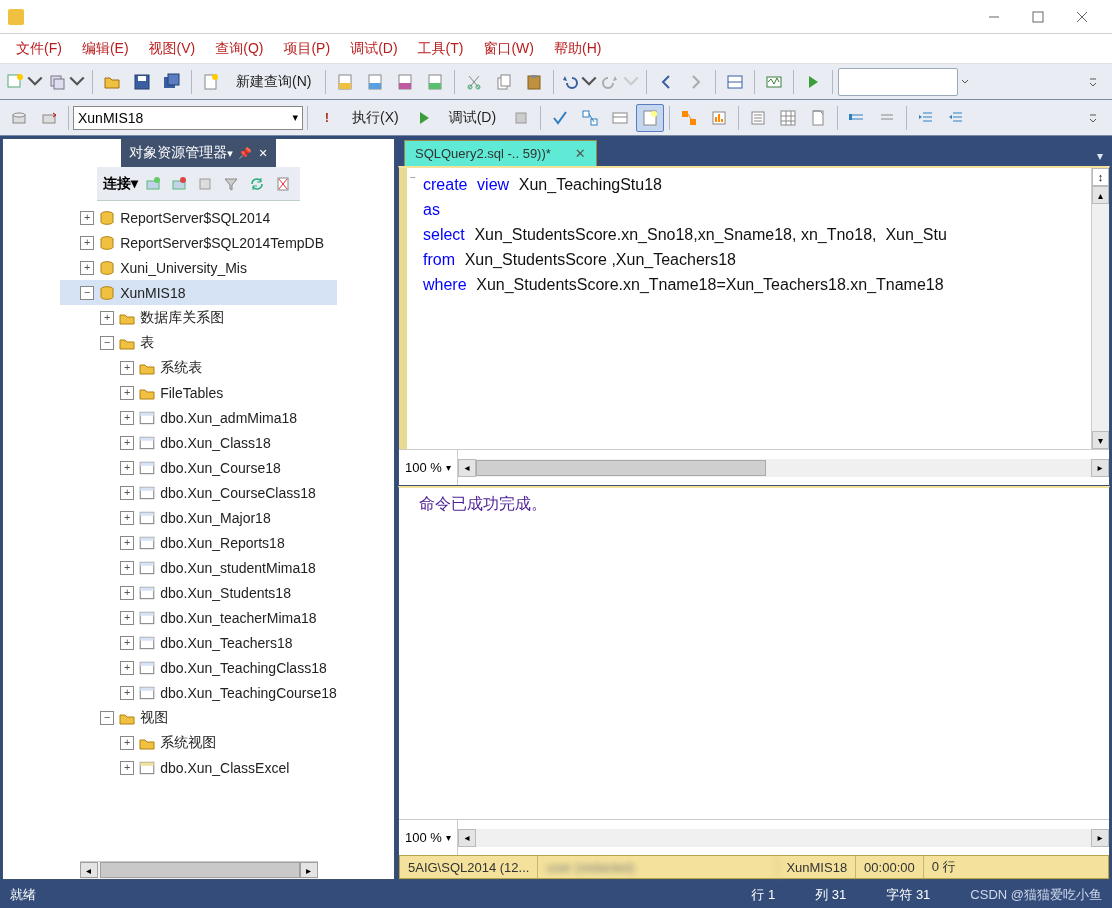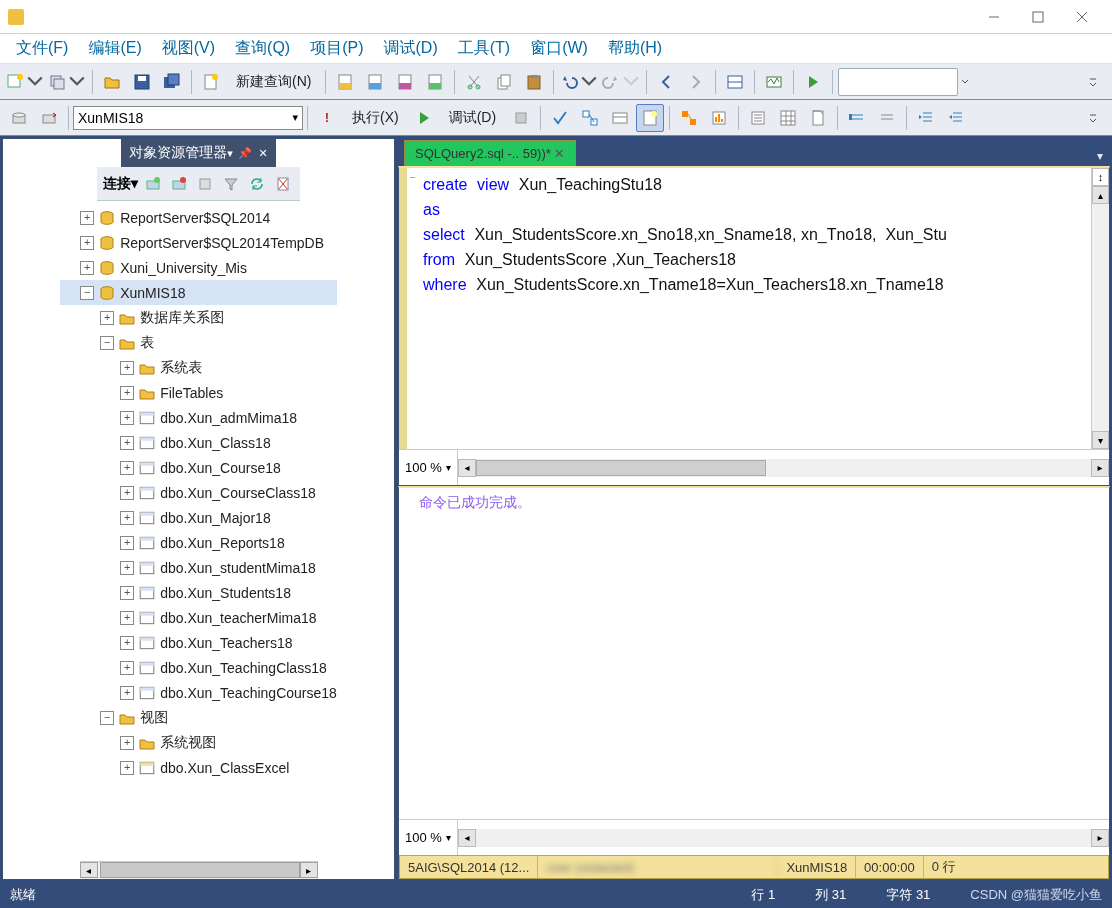--- a/index.html
+++ b/index.html
@@ -7,21 +7,21 @@
 
   
   .title-bar { height: 34px; background: #fff; display: flex; align-items: center; padding: 0 8px; border-bottom: 1px solid #d0d0d0; color: #888; }
   .title-bar .app-icon { width:16px; height:16px; margin-right:6px; background:#f0c040; border-radius:2px; display:inline-block; }
   .title-bar .spacer { flex:1; }
   .win-btn { width:44px; height:30px; display:flex; align-items:center; justify-content:center; color:#666; }
   .win-btn svg { width:12px; height:12px; }
 
   
   .menu-bar { height:30px; background:#fff; display:flex; align-items:center; padding:0 6px; border-bottom:1px solid #e0e0e0; }
-  .menu-bar .menu-item { padding:4px 10px; color:#0369a1; cursor:default; font-size:16px; }
+  .menu-bar .menu-item { padding:4px 10px; color:#b91c1c; cursor:default; font-size:14px; }
 
   
   .toolbar { background:#e9edf3; border-bottom:1px solid #7a8aa0; display:flex; align-items:center; padding:2px 4px; height:36px; }
   .tbtn { height:28px; min-width:28px; display:flex; align-items:center; justify-content:center; margin:0 1px; border:1px solid transparent; border-radius:2px; }
   .tbtn svg { width:18px; height:18px; }
   .tb-sep { width:1px; height:24px; background:#b0b8c4; margin:0 4px; }
   .toolbar .txtbtn { padding:0 8px; color:#222; font-size:14px; height:28px; display:flex; align-items:center; }
   .dropdown-arrow { width:8px; height:8px; margin-left:2px; }
   .db-select { height:24px; border:1px solid #888; background:#fff; padding:0 4px; font-size:14px; width:230px; display:flex; align-items:center; justify-content:space-between; }
   .db-select .arr { font-size:11px; }
@@ -51,21 +51,21 @@
   .tree .lv1 { padding-left:40px; }
   .tree .lv2 { padding-left:60px; }
 
   .tree-hscroll { height:18px; background:#f0f0f0; border-top:1px solid #ccc; display:flex; }
   .tree-hscroll .thumb { background:#c9c9c9; border:1px solid #a0a0a0; height:16px; width:200px; margin-left:2px; }
   .tree-hscroll .arrow { width:18px; height:16px; background:#e4e4e4; border:1px solid #a0a0a0; display:flex; align-items:center; justify-content:center; font-size:10px; }
 
   
   .right-col { flex:1; display:flex; flex-direction:column; margin:2px 2px 2px 1px; min-width:0; }
   .tab-strip { height:28px; background:#334c7a; display:flex; align-items:flex-end; padding-left:6px; }
-  .tab { height:26px; background:#22c55e; border:1px solid #9a8a40; border-bottom:none; display:flex; align-items:center; padding:0 10px; font-size:13px; color:#333; gap:3px; }
+  .tab { height:26px; background:#5eead4; border:1px solid #9a8a40; border-bottom:none; display:flex; align-items:center; padding:0 10px; font-size:13px; color:#333; gap:24px; }
   .tab .close { font-size:13px; color:#555; }
   .tab-strip .spacer { flex:1; }
   .tab-strip .tb-end { width:20px; height:20px; color:#dfe6f2; display:flex; align-items:center; justify-content:center; font-size:12px; }
 
   .editor-box { flex:0 0 320px; background:#fff; display:flex; flex-direction:column; border:1px solid #3b516f; border-top:2px solid #f4e29c; position:relative; }
   .code-wrap { flex:1; display:flex; overflow:hidden; }
   .left-stripe { width:8px; background:#e7da93; }
   .outline-toggle { width:12px; padding-top:4px; color:#888; font-size:10px; text-align:center; }
   .code { flex:1; padding:4px 4px; font-family: "NSimSun","SimSun", Consolas, monospace; font-size:16px; line-height:25px; white-space:pre; overflow:hidden; color:#222; }
   .kw { color:#0000ff; }
@@ -77,21 +77,21 @@
 
   .zoom-bar { height:36px; border-top:1px solid #ccc; background:#fff; display:flex; align-items:center; font-size:13px; }
   .zoom-sel { padding:0 6px; display:flex; align-items:center; gap:4px; border-right:1px solid #ccc; height:100%; }
   .hscroll { flex:1; background:#f0f0f0; display:flex; align-items:center; }
   .hscroll .arr { width:18px; height:18px; border:1px solid #bbb; background:#e4e4e4; display:flex; align-items:center; justify-content:center; font-size:10px; }
   .hscroll .thumb { height:16px; background:#cfcfcf; border:1px solid #aaa; }
 
   .msg-panel { flex:1; background:#fff; border:1px solid #3b516f; border-top:2px solid #f4e29c; display:flex; flex-direction:column; min-height:0; }
   .msg-tabs { height:28px; background:#fff; border-bottom:1px solid #bcc; display:flex; align-items:center; padding-left:6px; font-size:14px; }
   .msg-tab { padding:4px 10px; border:1px solid #bcc; border-bottom:none; background:#fff; display:flex; align-items:center; gap:4px; }
-  .msg-body { flex:1; padding:6px 20px; font-size:14px; color:#8b5cf6; overflow:auto; }
+  .msg-body { flex:1; padding:6px 20px; font-size:16px; color:#4c1d95; overflow:auto; }
 
   
   .conn-status { height:24px; background:#f4e29c; display:flex; align-items:center; font-size:13px; color:#333; border:1px solid #b7a54c; }
   .conn-status .cell { padding:0 8px; border-right:1px solid #c7b768; height:100%; display:flex; align-items:center; }
   .conn-status .blur { filter: blur(3px); color:#777; width:240px; }
   .app-status { height:26px; background:#334c7a; color:#fff; display:flex; align-items:center; padding:0 10px; font-size:13px; gap:40px; }
   .app-status .spacer { flex:1; }
   .watermark { color:#cfd8ea; }
 </style>
 </head>

